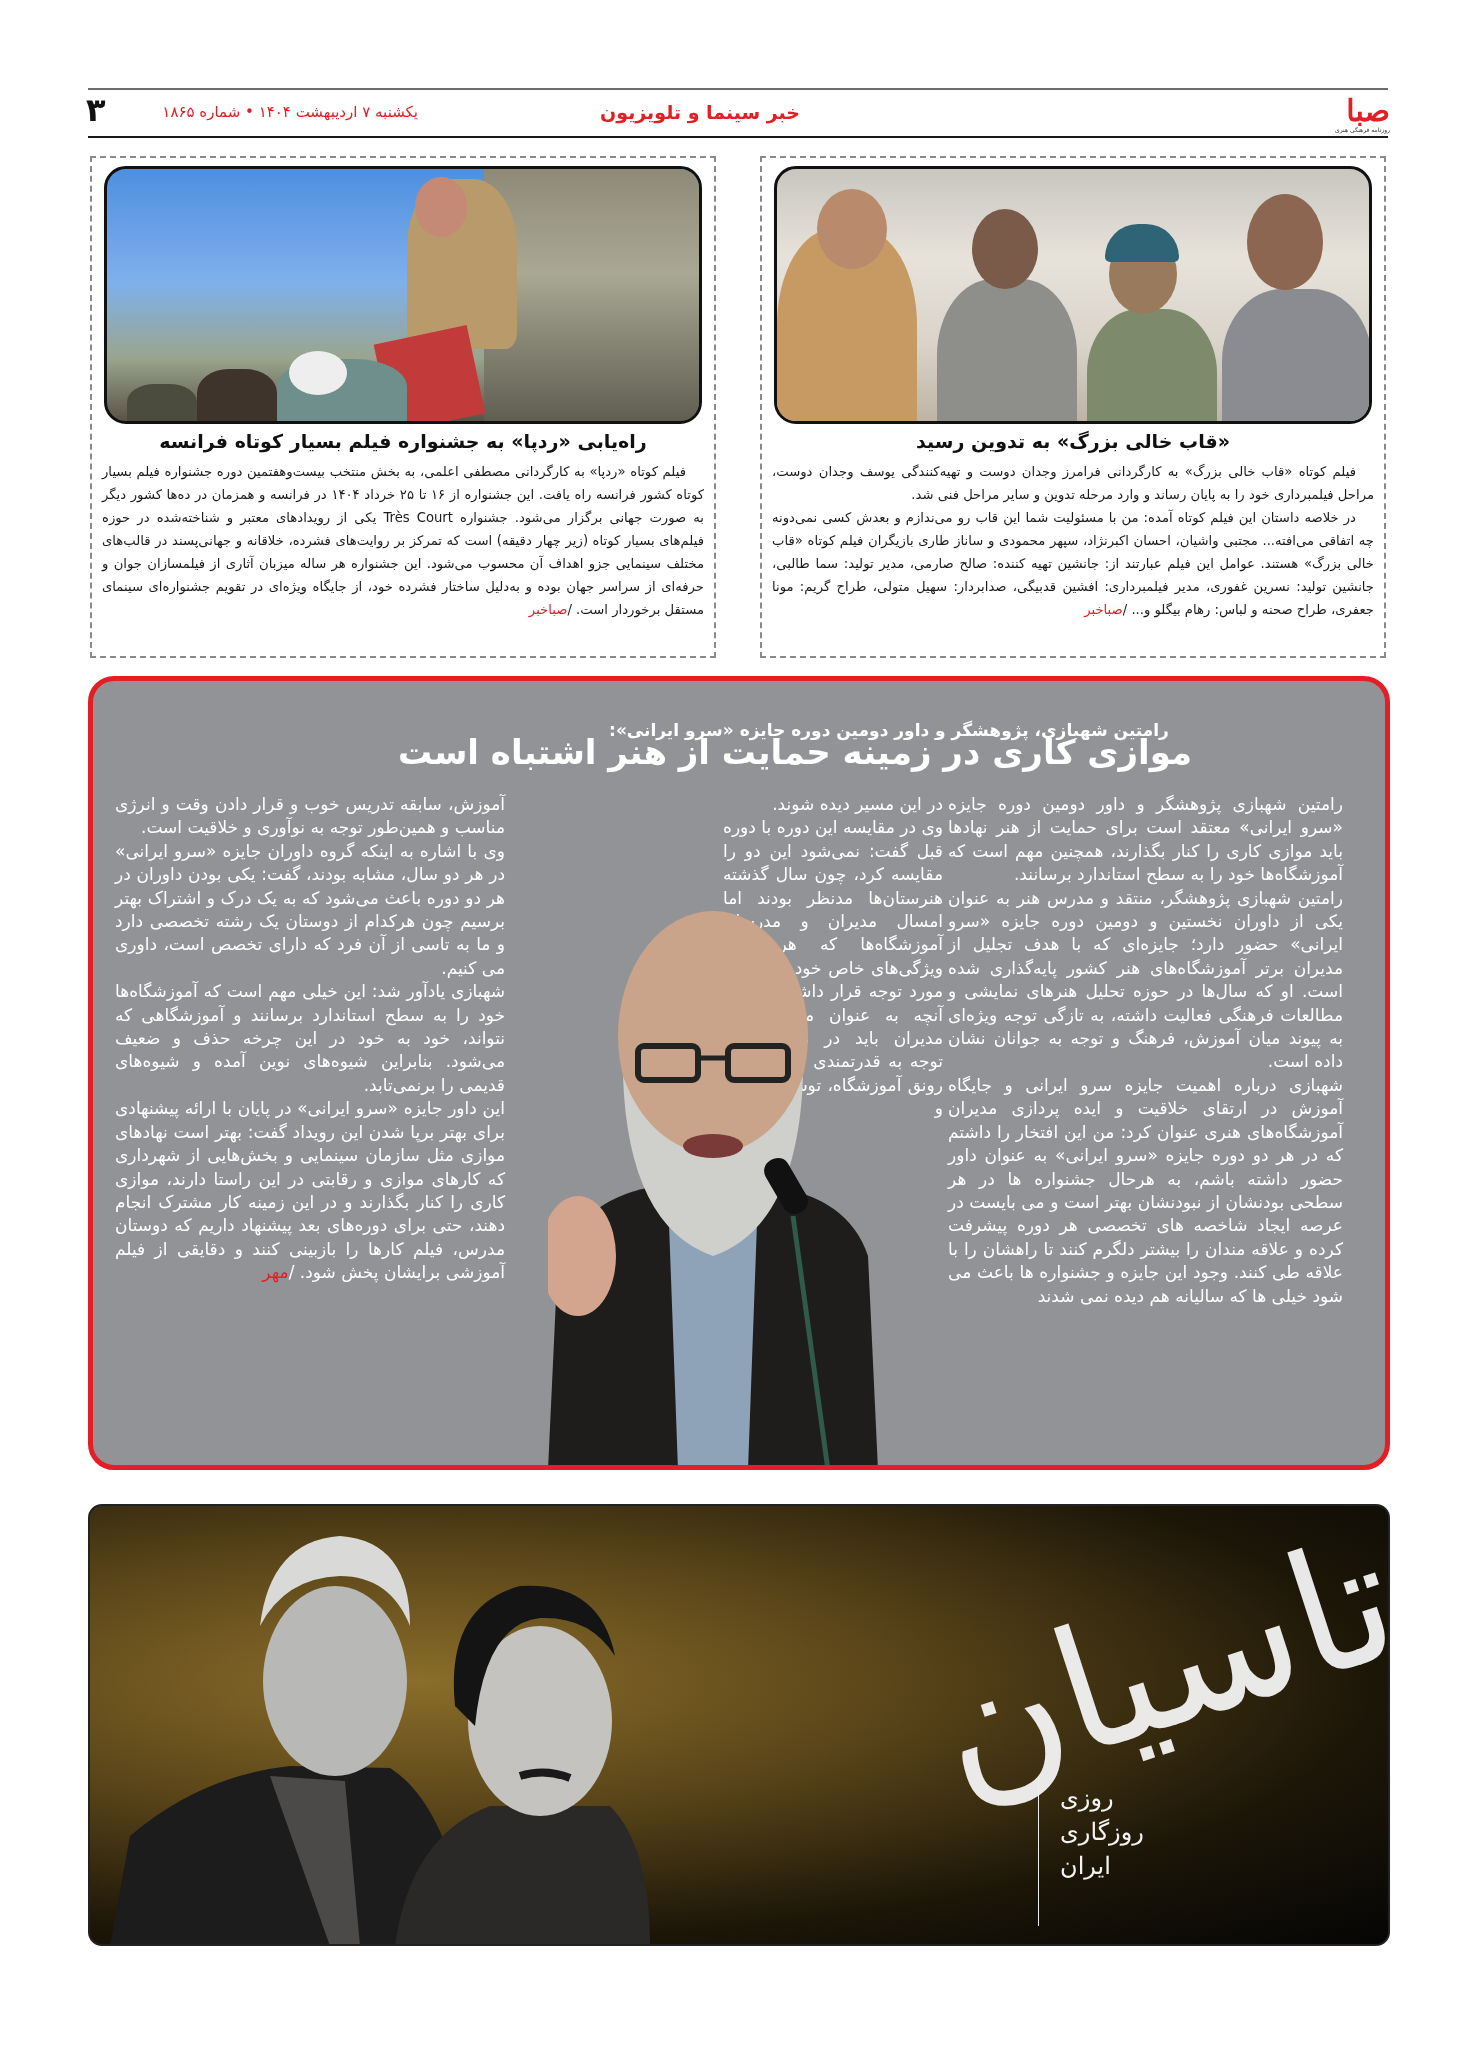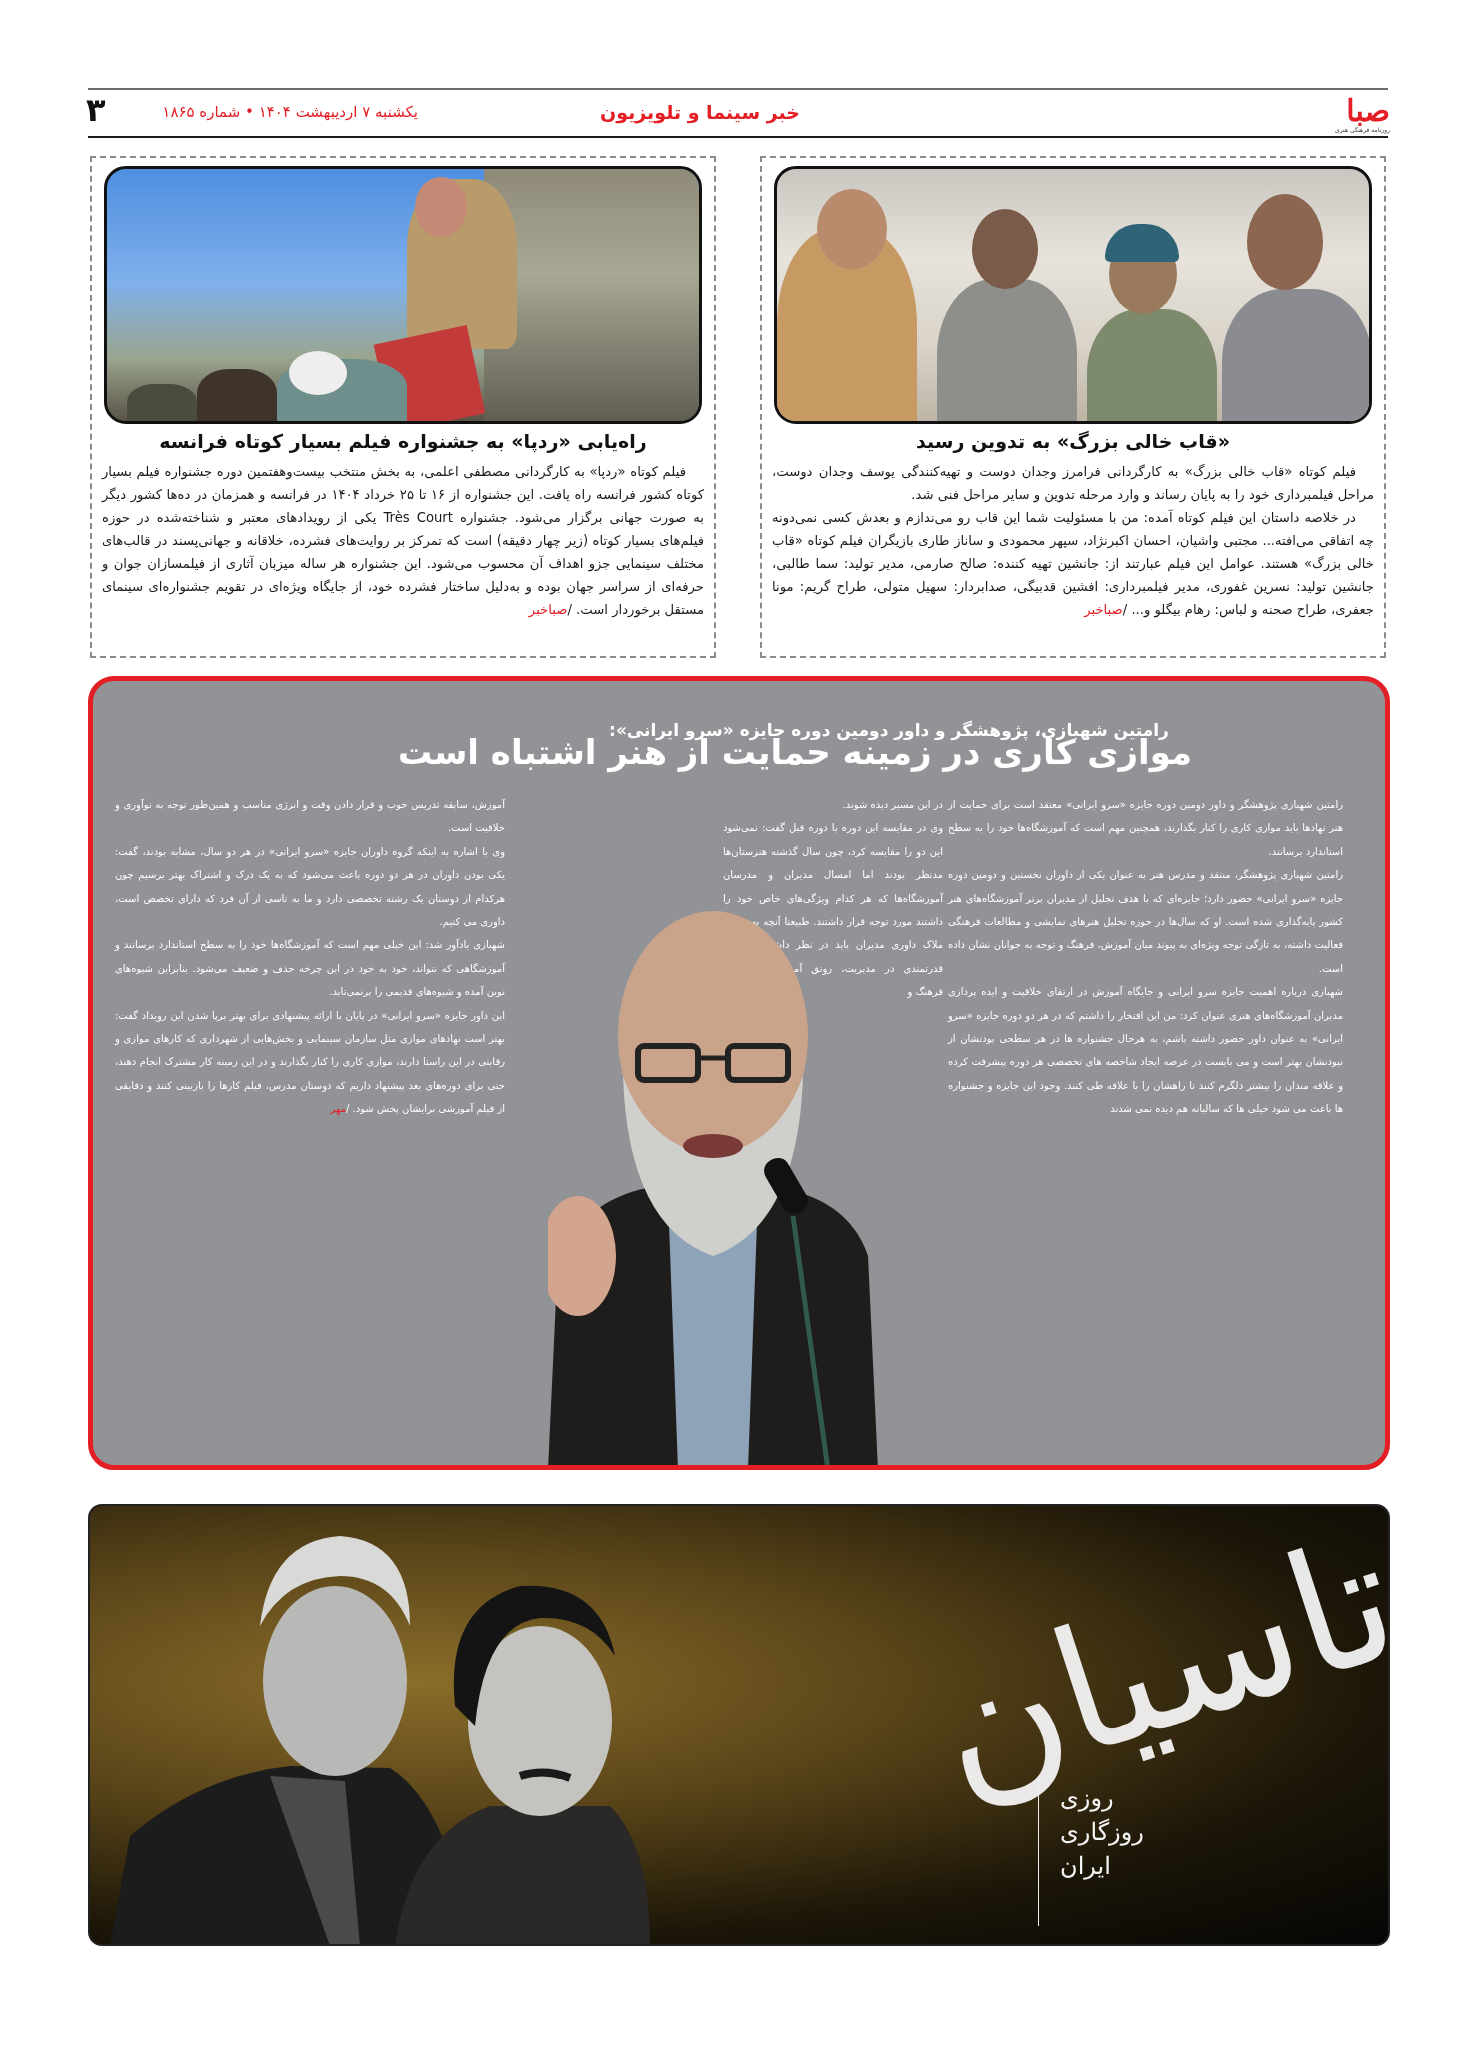--- a/index.html
+++ b/index.html
@@ -29,21 +29,21 @@
   
   .ph-studio { background:linear-gradient(180deg,#c9c6c0 0%,#e7e3db 35%,#d9d3c9 70%,#bdb4a5 100%); }
   .ph-farm { background:linear-gradient(180deg,#4f8fe0 0%,#7fb0ec 45%,#9aa58e 75%,#5a5346 100%); }
   .fig { position:absolute; border-radius:40% 40% 10% 10%; }
   .head { position:absolute; border-radius:50%; }
 
   
   .interview { position:absolute; left:88px; top:676px; width:1302px; height:794px; background:#929396; border:5px solid #e31e24; border-radius:26px; box-sizing:border-box; overflow:hidden; }
   .kicker { position:absolute; left:0; right:0; top:36px; text-align:center; font-size:17px; font-weight:bold; color:#fff; line-height:26px; padding-left:300px; box-sizing:border-box; }
   .interview-title { position:absolute; left:0; right:0; top:48px; text-align:center; font-size:34px; font-weight:bold; color:#fff; line-height:46px; padding-left:112px; box-sizing:border-box; }
-  .col { position:absolute; color:#fff; font-size:10px; line-height:23.4px; text-align:justify; }
+  .col { position:absolute; color:#fff; font-size:17px; line-height:23.4px; text-align:justify; }
   .col p { margin:0; }
   .col-right { left:855px; top:112px; width:395px; }
   .col-mid { left:470px; top:112px; width:380px; }
   .col-left { left:22px; top:112px; width:390px; }
   .portrait { position:absolute; left:455px; top:215px; width:330px; height:574px; }
   .source-red { color:#e31e24; }
 
   
   .banner { position:absolute; left:88px; top:1504px; width:1302px; height:442px; border-radius:14px; overflow:hidden; border:2px solid #222; box-sizing:border-box;
     background:radial-gradient(ellipse at 25% 40%, #8a6d2a 0%, #5a4519 35%, #1c1608 70%, #050505 100%); }

